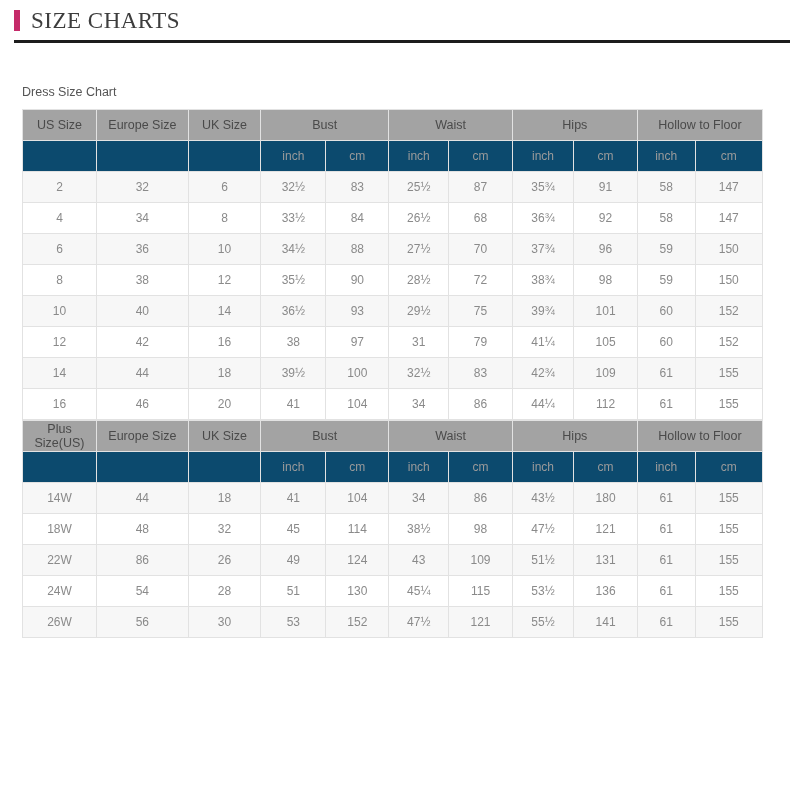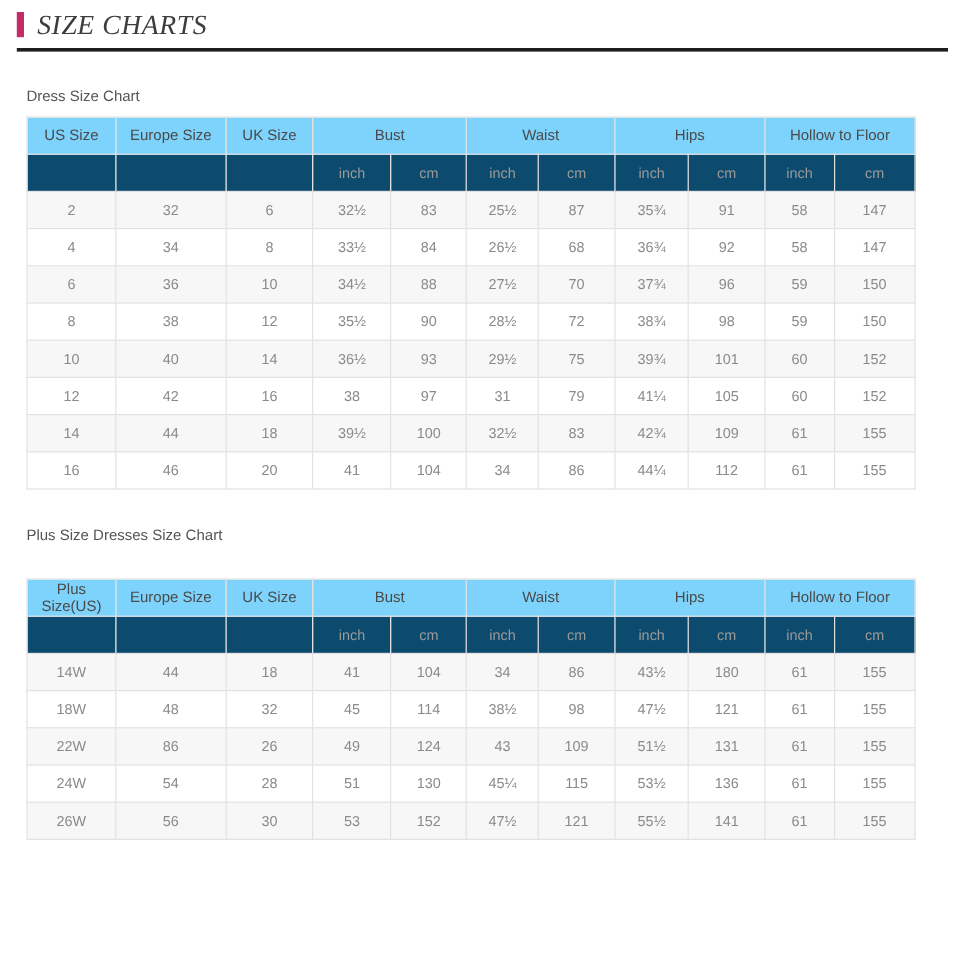--- a/index.html
+++ b/index.html
@@ -6,21 +6,21 @@
   html, body {
     margin: 0; padding: 0;
     width: 800px; height: 800px;
     background: #ffffff;
     font-family: "Liberation Sans", sans-serif;
     overflow: hidden;
   }
   .page { width: 800px; height: 800px; }
 
   
-  .header { padding: 8px 10px 0 14px; font-style: italic; }
+  .header { padding: 8px 10px 0 14px; }
   .title-row { display: flex; align-items: center; }
   .accent-bar {
     display: inline-block;
     width: 6px; height: 21px;
     margin-right: 11px;
     background: #c52a69;
   }
   .page-title {
     margin: 0;
     font-family: "Liberation Serif", serif;
@@ -35,21 +35,21 @@
     height: 3px;
     background: #1d1d1d;
     width: 776px;
   }
 
   
   .content { padding-left: 22px; }
   .chart-label {
     font-size: 12.5px;
     color: #555555;
-    margin-top: 30px;
+    margin-top: 42px;
     margin-bottom: 10px;
   }
   .section-plus .chart-label {
     margin-top: 31px;
     margin-bottom: 29px;
   }
 
   
   table.size-table {
     border-collapse: collapse;
@@ -58,21 +58,21 @@
   }
   .size-table th, .size-table td {
     border: 1px solid #e2e2e2;
     text-align: center;
     vertical-align: middle;
     height: 31px;
     padding: 0;
     font-weight: normal;
   }
   .size-table tr.group-row th {
-    background: #7dd3fc;
+    background: #a3a3a3;
     color: #4a4a4a;
     font-size: 12.5px;
   }
   .size-table tr.units-row td {
     background: #0c4a6e;
     color: #9a9a9a;
     font-size: 12px;
   }
   .size-table tbody td {
     color: #8a8a8a;
@@ -239,21 +239,20 @@
               <td>44¼</td>
               <td>112</td>
               <td>61</td>
               <td>155</td>
             </tr>
           </tbody>
         </table>
     </section>
 
     <section class="section-plus">
-      <div class="chart-label">Plus Size Dresses Size Chart</div>
       <table class="size-table" id="table-1">
           <colgroup>
             <col style="width: 10%;">
             <col style="width: 12.4%;">
             <col style="width: 9.8%;">
             <col style="width: 8.8%;">
             <col style="width: 8.5%;">
             <col style="width: 8.1%;">
             <col style="width: 8.6%;">
             <col style="width: 8.3%;">

